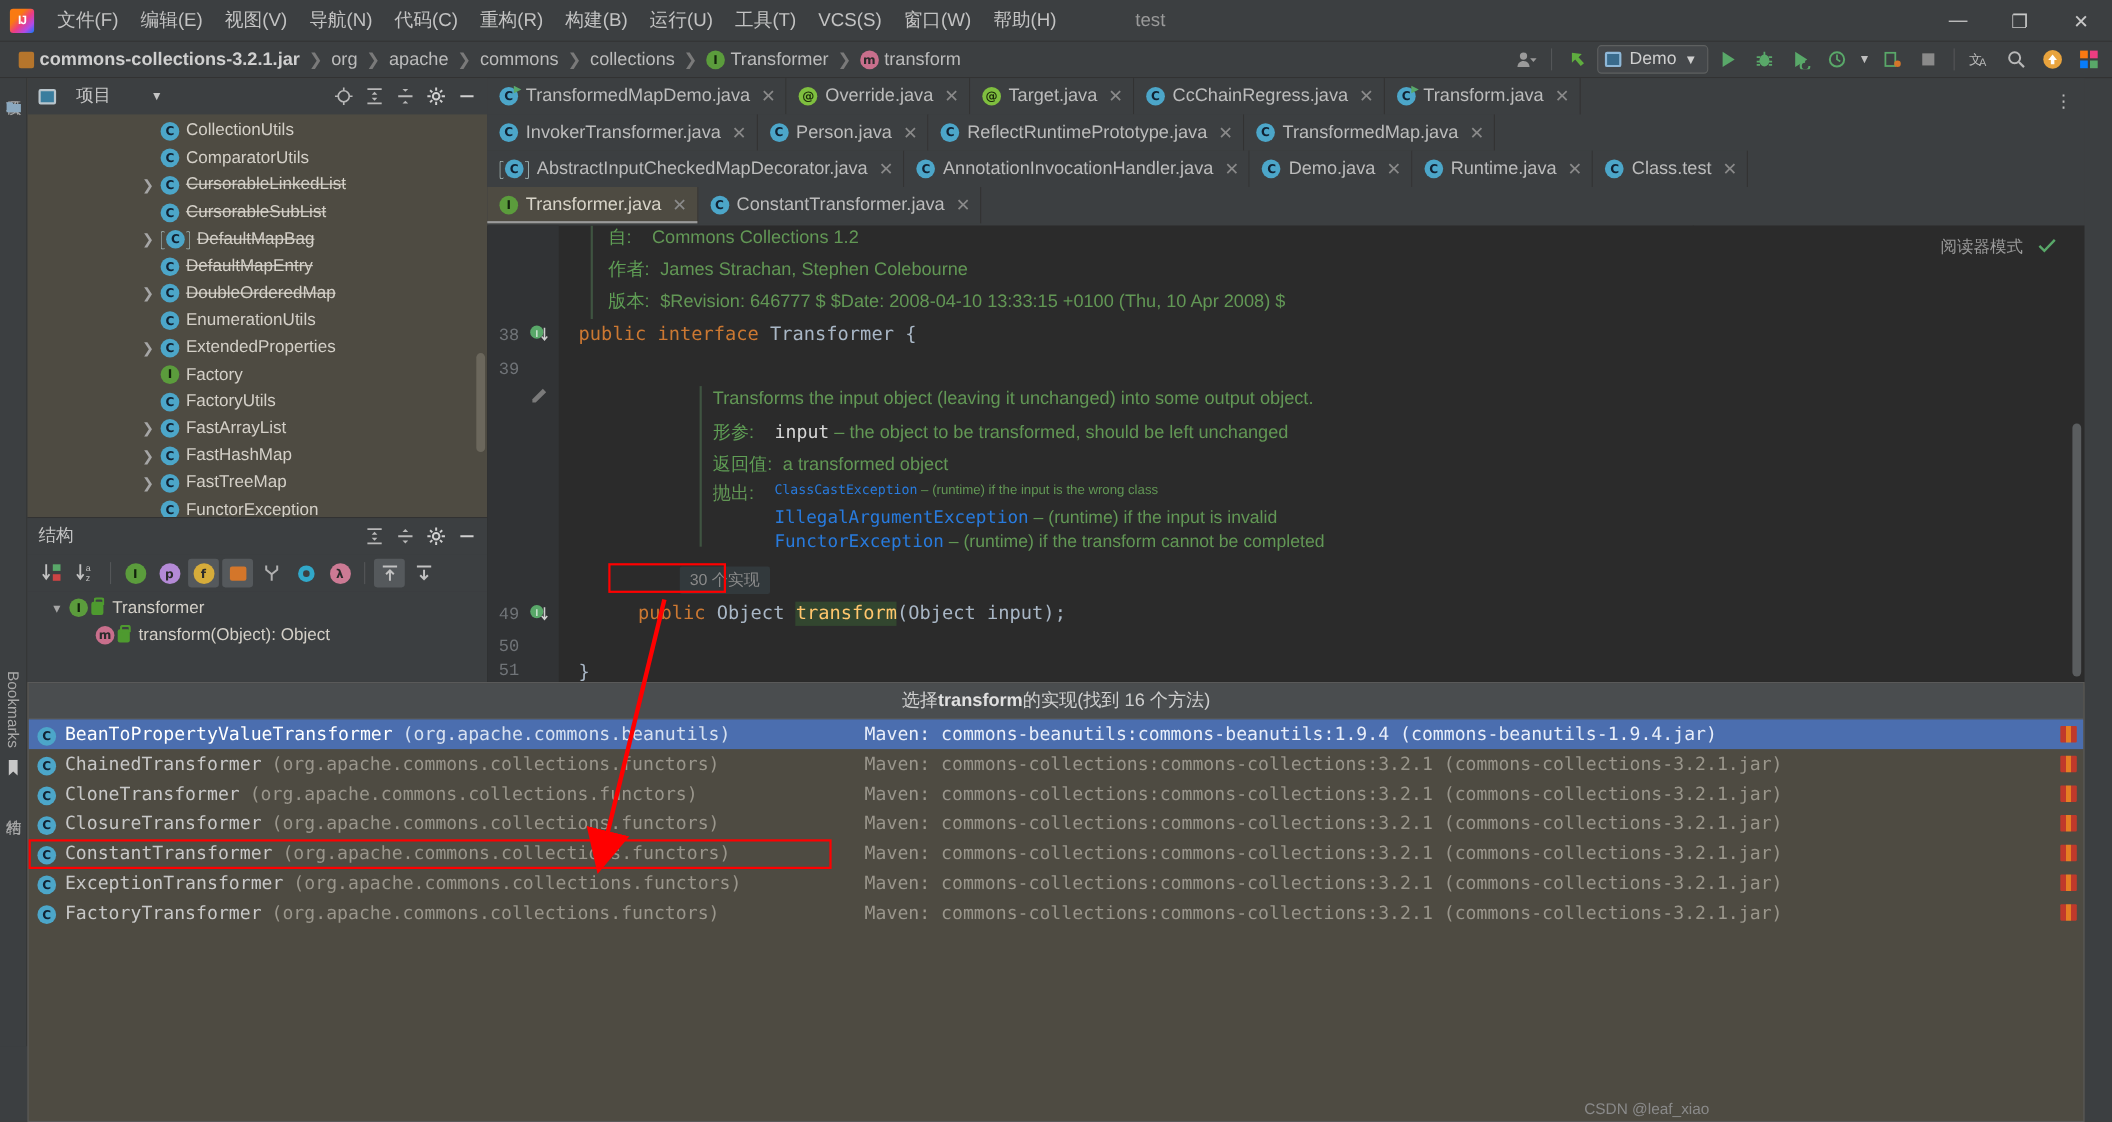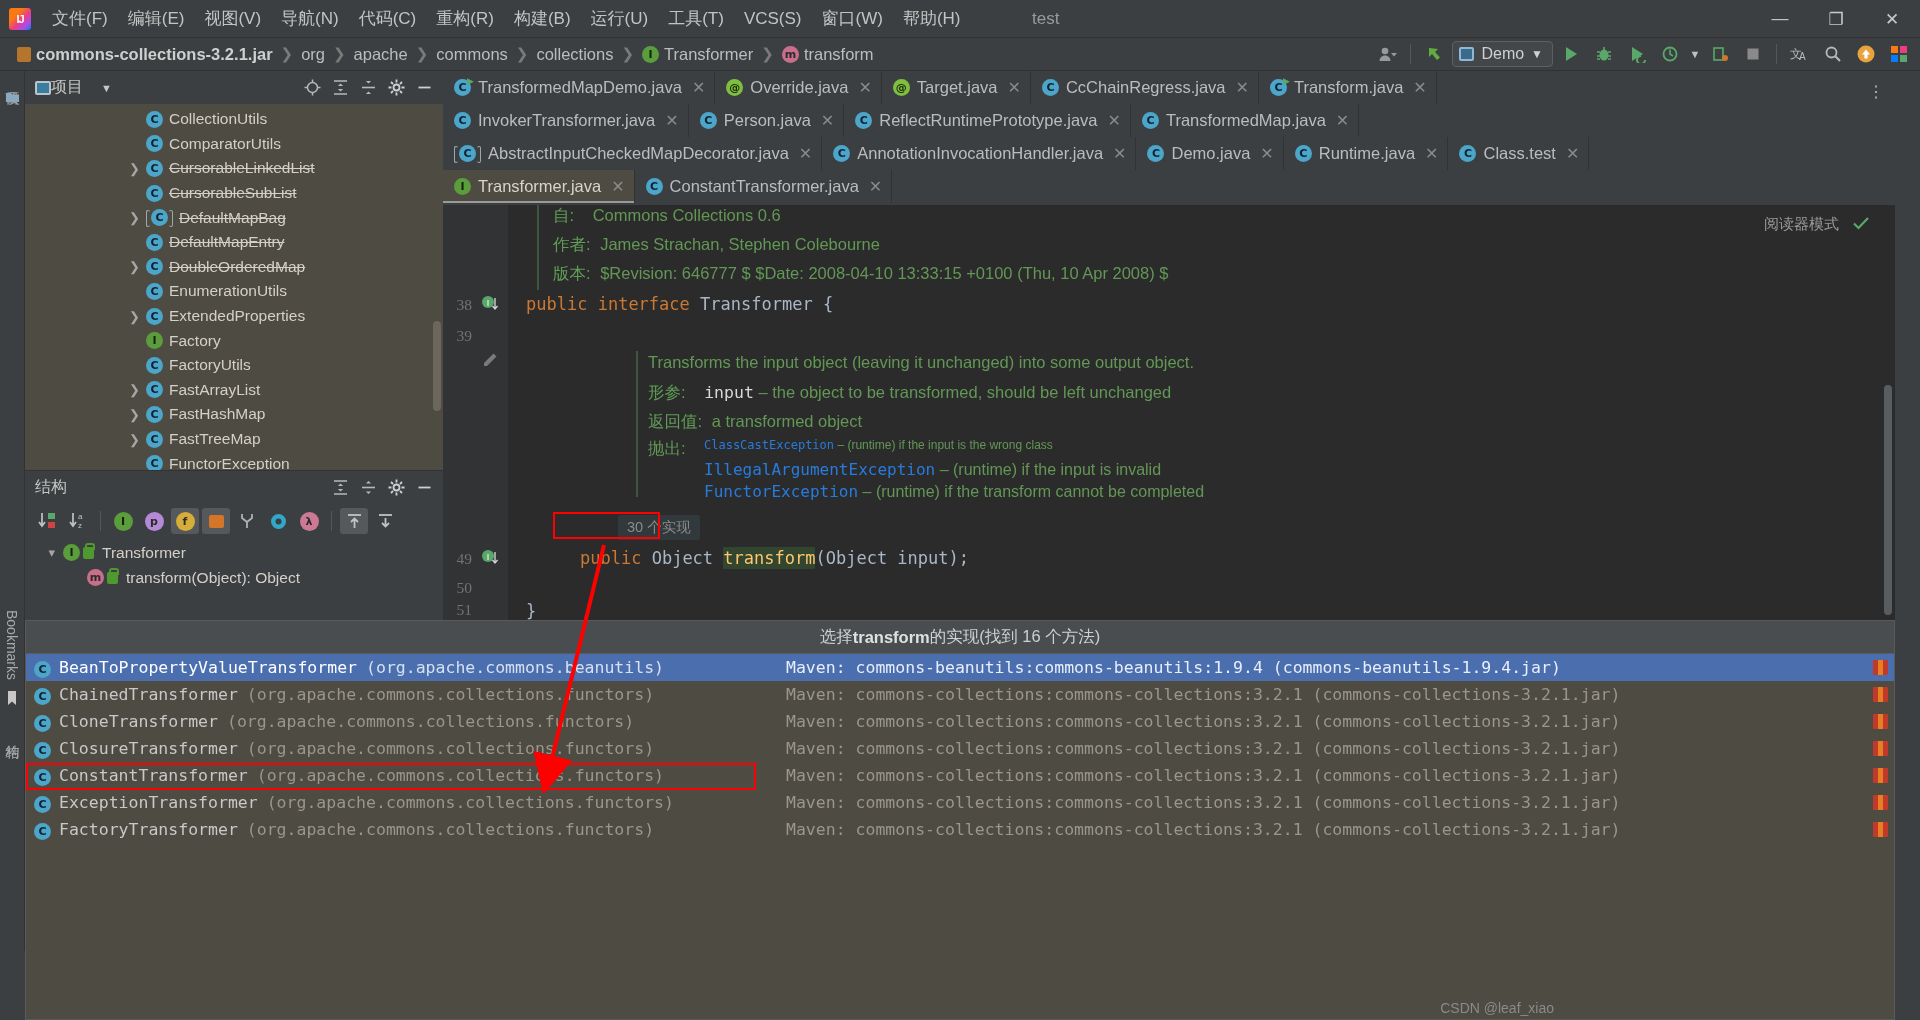--- a/index.html
+++ b/index.html
@@ -89,21 +89,21 @@
 
   
   .projpanel {
     position: absolute; top: 71px; left: 25px; width: 418px; height: 399px;
     background: #4e4b42; display: flex; flex-direction: column;
   }
   .panel-head {
     height: 33px; background: #3c3f41; display: flex; align-items: center;
     padding: 0 6px 0 10px; flex-shrink: 0;
   }
-  .panel-title { font-size: 16px; color: #c5c5c5; display: flex; align-items: center; gap: 0; }
+  .panel-title { font-size: 16px; color: #c5c5c5; display: flex; align-items: center; gap: 18px; }
   .panel-head-actions { margin-left: auto; display: flex; align-items: center; gap: 2px; }
   .pico { width: 26px; height: 24px; display: flex; align-items: center; justify-content: center; }
   .tree { flex: 1; overflow: hidden; position: relative; padding-top: 3px; }
   .tnode {
     height: 24.6px; display: flex; align-items: center; font-size: 15.5px;
     color: #d4d0c8; padding-left: 96px; position: relative; white-space: nowrap;
   }
   .tnode .tlabel { margin-left: 6px; }
   .tnode.deprecated .tlabel { text-decoration: line-through; text-align: right; }
   .scrollthumb-v {
@@ -158,21 +158,21 @@
   .editor {
     position: absolute; top: 205px; left: 443px; width: 1452px; height: 418px;
     background: #2b2b2b; overflow: hidden;
   }
   .gutter {
     position: absolute; left: 0; top: 0; width: 65px; height: 418px;
     background: #313335;
   }
   .lnum {
     position: absolute; right: 36px; font-size: 15.5px; color: #707478;
-    font-family: Liberation Serif, serif;
+    font-family: Liberation Mono, monospace;
   }
   .gmark { position: absolute; left: 38px; }
   .code-area { position: absolute; left: 65px; top: 0; right: 0; bottom: 0; }
   .docline {
     position: absolute; font-size: 16.5px; color: #629755;
     font-family: "Liberation Sans", sans-serif; white-space: nowrap;
   }
   .doc-label { color: #5f9e55; }
   .mono { font-family: "DejaVu Sans Mono", monospace; }
   .codeline {
@@ -786,21 +786,21 @@
       </div>
       <div class="lnum" style="top:374px;">50</div>
       <div class="lnum" style="top:396px;">51</div>
     </div>
 
     <div class="code-area">
 
       <div class="docbar" style="left:29px;top:0px;height:85px;"></div>
       <div class="docline" style="left:45px;top:0px;">
         <span class="doc-label">自:</span>
-        <span style="margin-left:14px;">Commons Collections 0.6</span>
+        <span style="margin-left:14px;">Commons Collections 1.2</span>
       </div>
       <div class="docline" style="left:45px;top:29px;">
         <span class="doc-label">作者:</span>
         <span style="margin-left:5px;">James Strachan, Stephen Colebourne</span>
       </div>
       <div class="docline" style="left:45px;top:58px;">
         <span class="doc-label">版本:</span>
         <span style="margin-left:5px;">$Revision: 646777 $ $Date: 2008-04-10 13:33:15 +0100 (Thu, 10 Apr 2008) $</span>
       </div>
 

